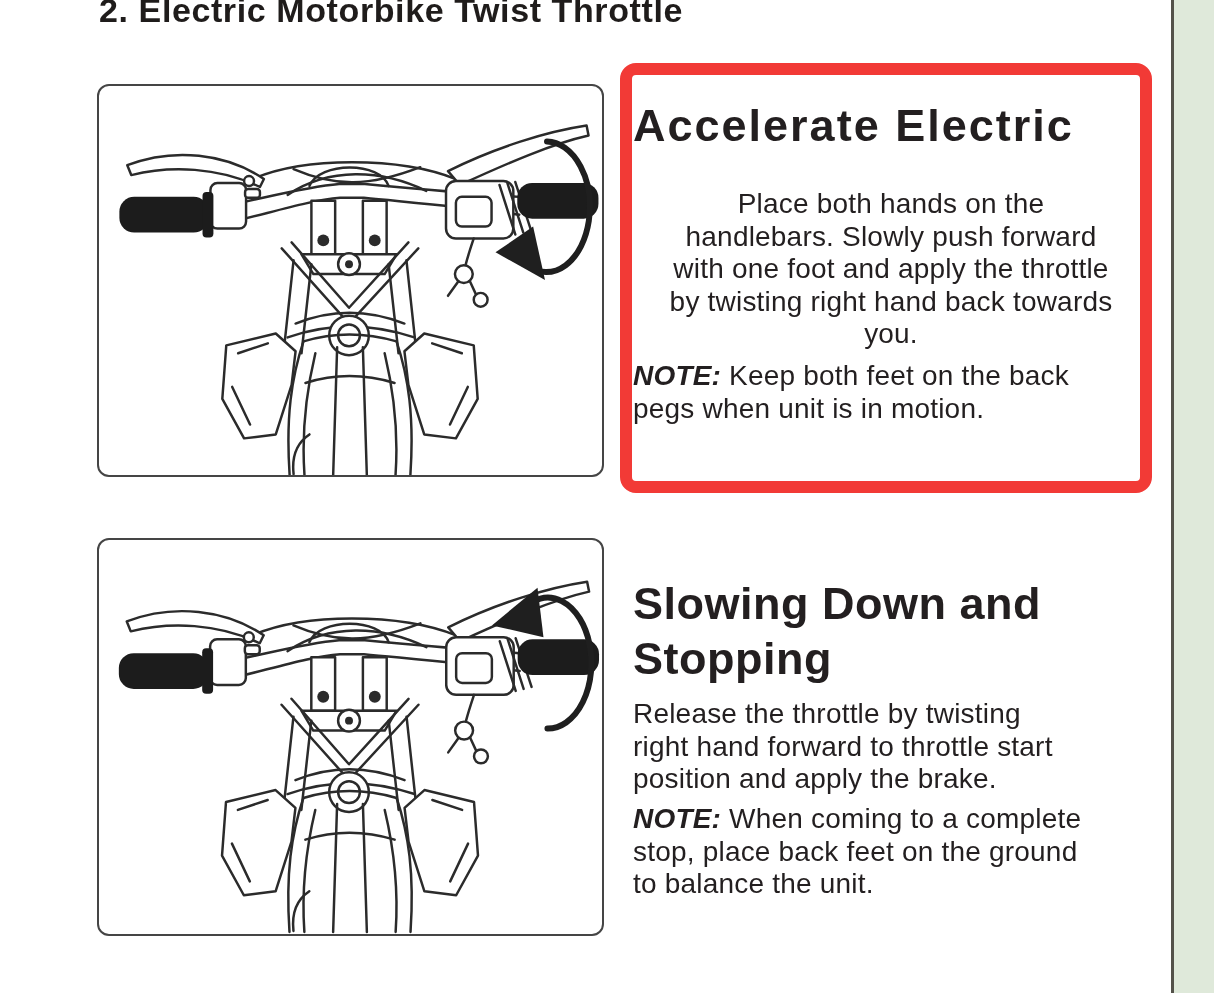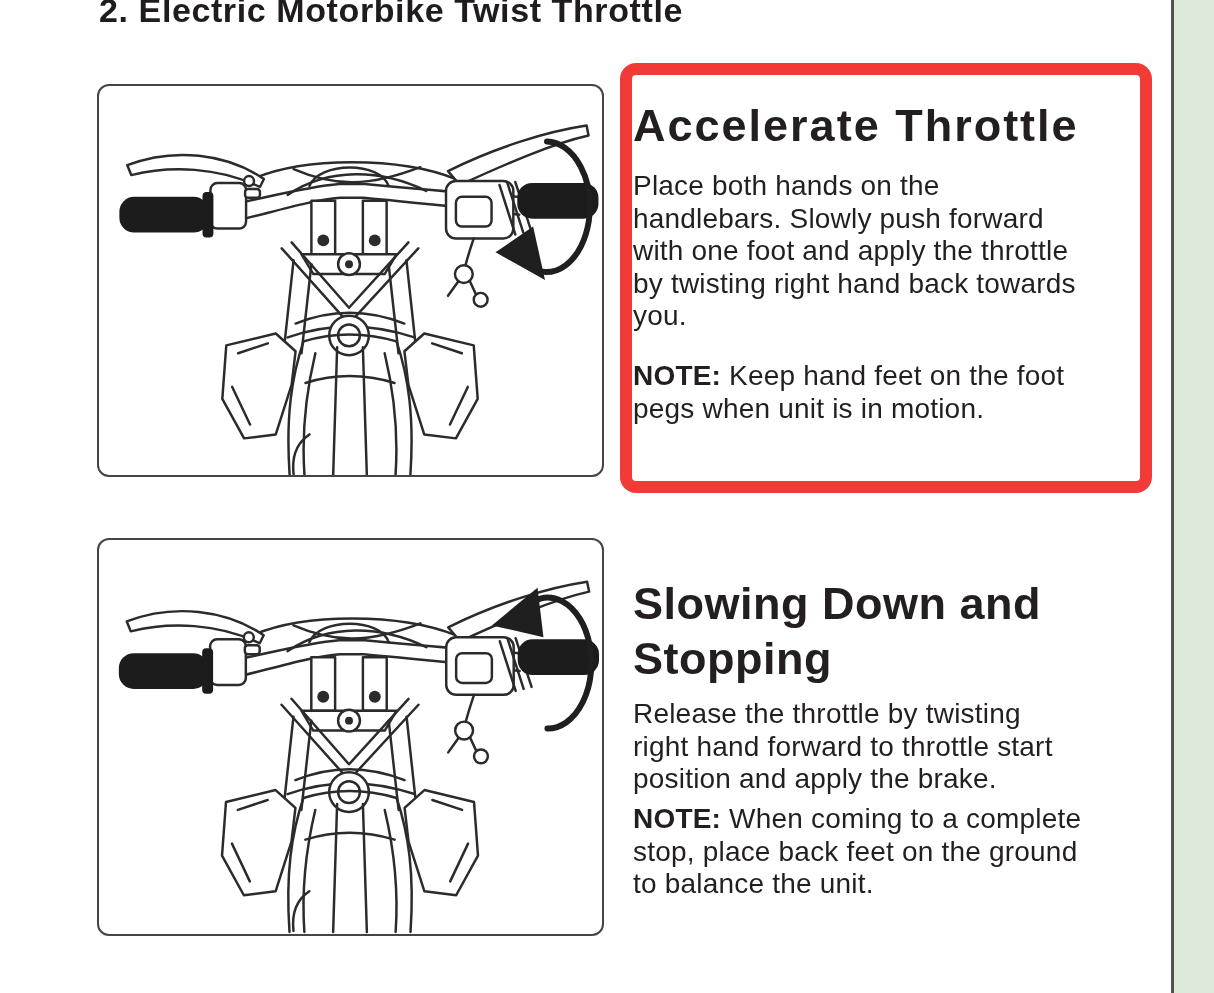--- a/index.html
+++ b/index.html
@@ -55,26 +55,26 @@
   }
   #heading-1 { top:98px;  letter-spacing:2px; line-height:55px; }
   #heading-2 { top:576px; letter-spacing:0.5px; line-height:55px; }
 
   .body-text {
     position:absolute; left:633px; width:516px;
     font-size:28px; line-height:32.5px;
     letter-spacing:0.2px;
     white-space:pre-line;
   }
-  #body-1 { top:170px; }
+  #body-1 { top:188px;text-align:center; }
   #note-1 { top:360px; }
   #body-2 { top:698px; }
   #note-2 { top:803px; }
 
-  .note-label { font-weight:bold; }
+  .note-label { font-weight:bold;font-style:italic; }
 </style>
 </head>
 <body>
 
 <svg width="0" height="0" style="position:absolute">
   <defs>
     <g id="bike-front" stroke="#2b2b2b" stroke-width="2.5" fill="none" stroke-linecap="round" stroke-linejoin="round">
 
       <path d="M113,124 C165,114 205,102 242,99 L268,99 C318,104 368,108 424,112"></path>
       <path d="M113,142 C168,130 208,116 243,113 L267,113 C317,118 368,122 424,130"></path>
@@ -162,27 +162,27 @@
     <use href="#bike-front"></use>
     <g stroke="#1f1f1f" stroke-width="6" fill="none" stroke-linecap="round">
       <path d="M452,188 A44,66 0 1 0 427,68"></path>
       <polygon points="396,84 442,46 448,96" fill="#1f1f1f" stroke="none"></polygon>
     </g>
   </svg>
 </div>
 
 <div class="highlight-box"></div>
 
-<h2 class="section-heading" id="heading-1">Accelerate Throttle</h2>
+<h2 class="section-heading" id="heading-1">Accelerate Electric</h2>
 <p class="body-text" id="body-1">Place both hands on the
 handlebars. Slowly push forward
 with one foot and apply the throttle
 by twisting right hand back towards
 you.</p>
-<p class="body-text" id="note-1"><span class="note-label">NOTE:</span> <span>Keep hand feet on the foot
+<p class="body-text" id="note-1"><span class="note-label">NOTE:</span> <span>Keep both feet on the back
 pegs when unit is in motion.</span></p>
 
 <h2 class="section-heading" id="heading-2">Slowing Down and
 Stopping</h2>
 <p class="body-text" id="body-2">Release the throttle by twisting
 right hand forward to throttle start
 position and apply the brake.</p>
 <p class="body-text" id="note-2"><span class="note-label">NOTE:</span> <span>When coming to a complete
 stop, place back feet on the ground
 to balance the unit.</span></p>

